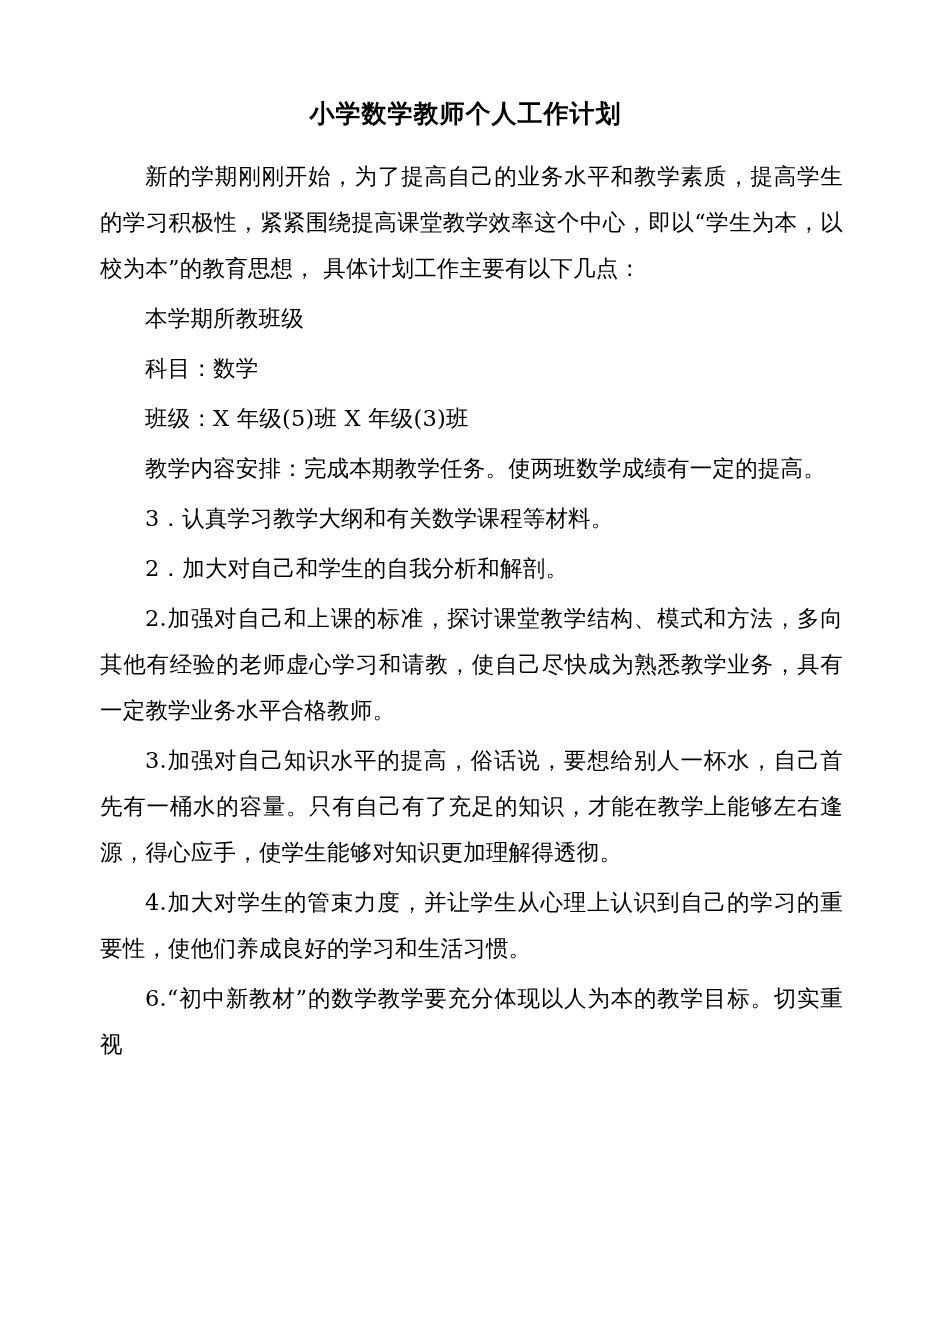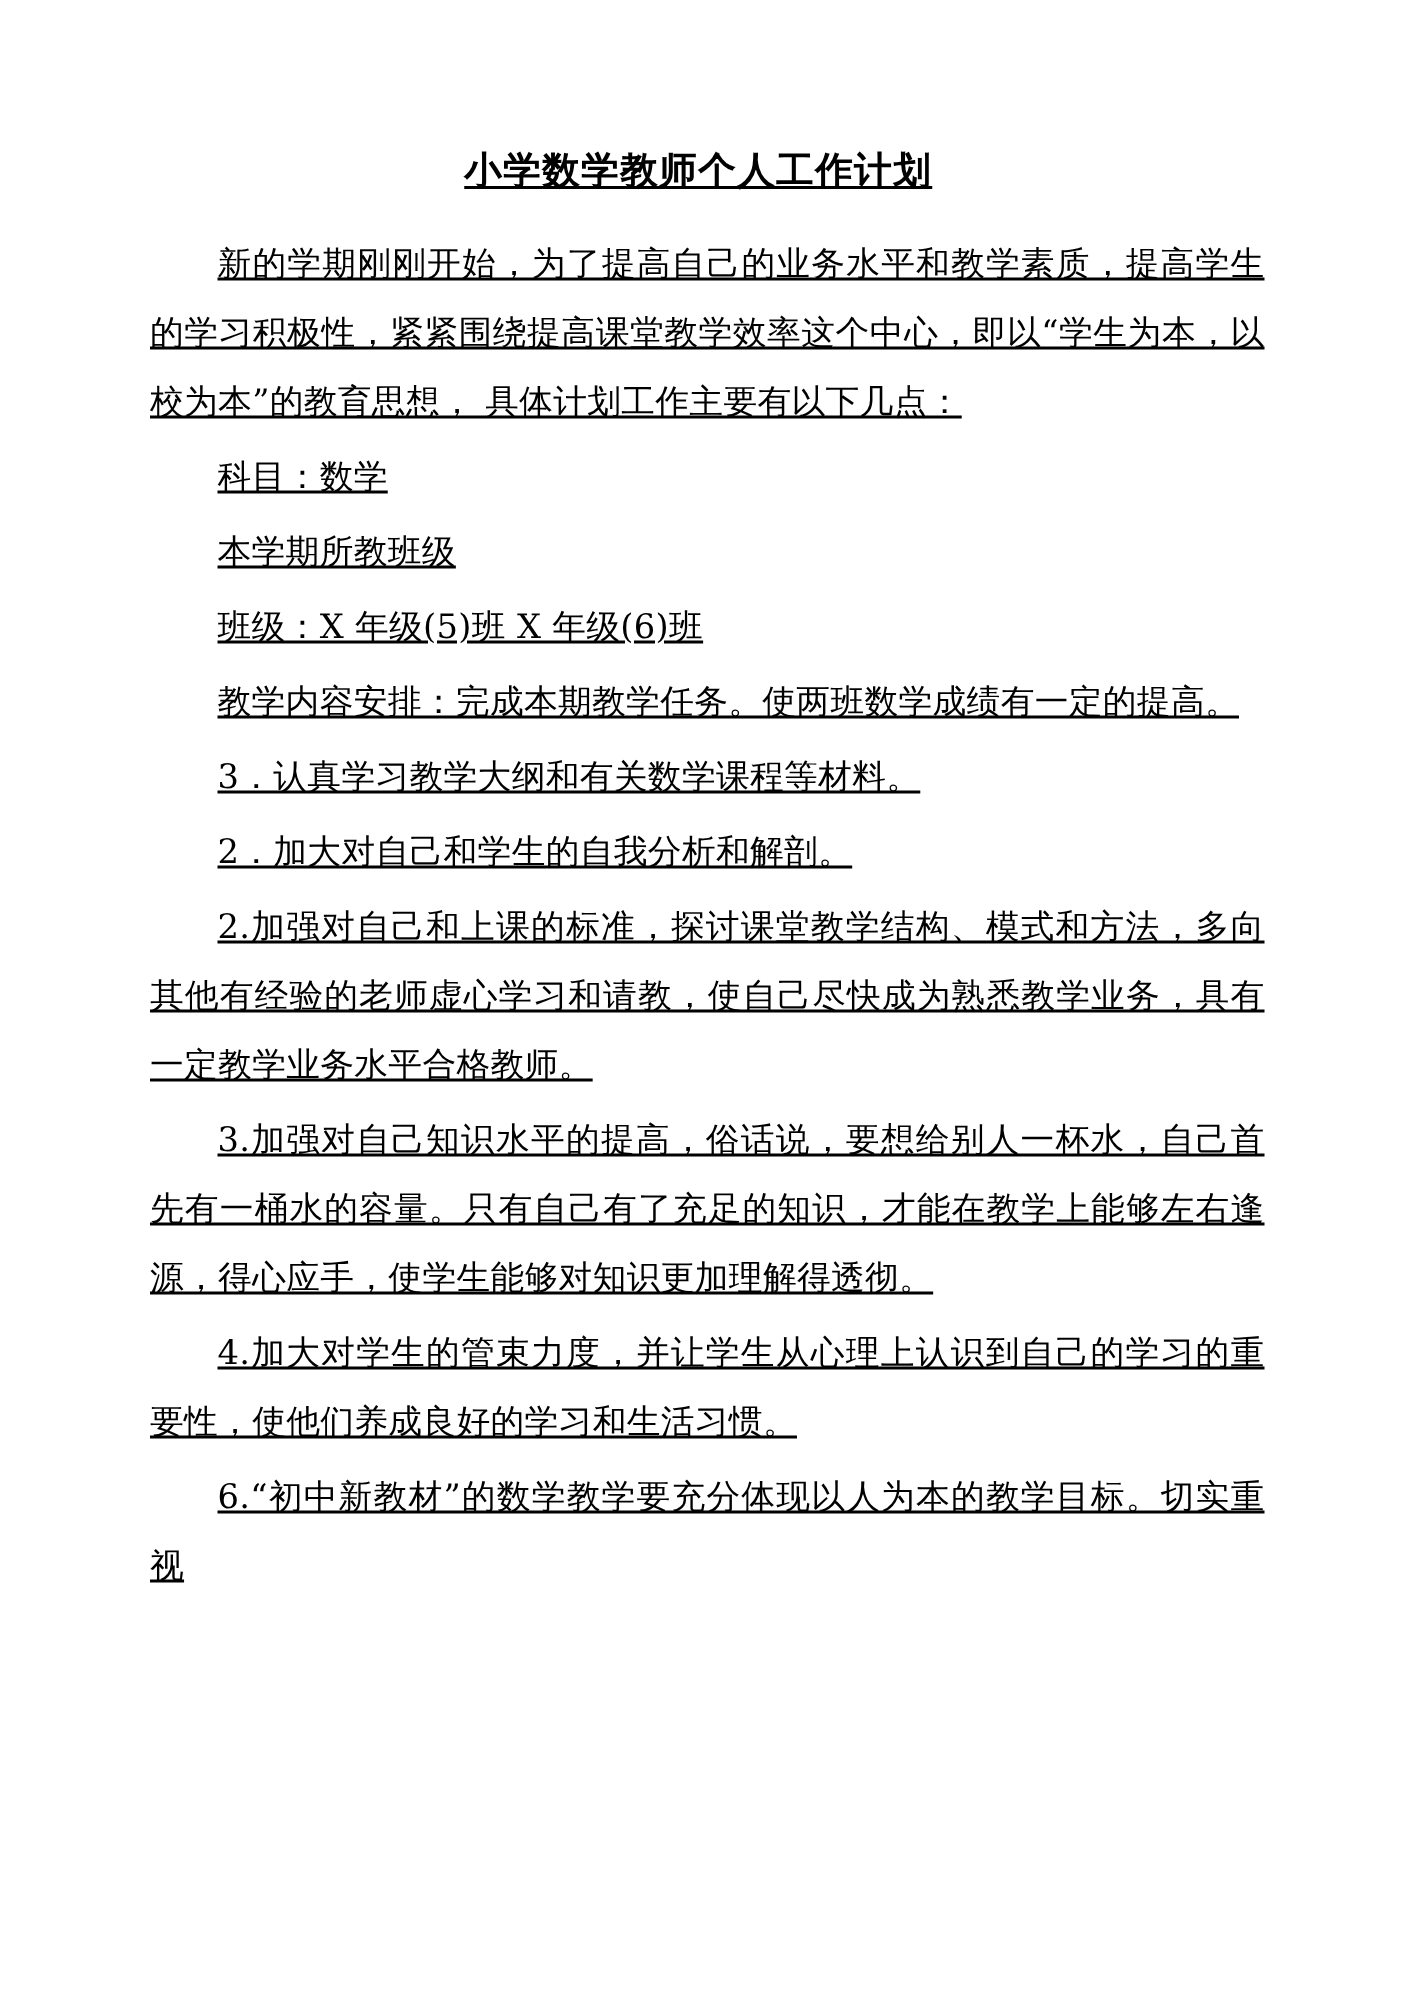--- a/index.html
+++ b/index.html
@@ -13,21 +13,20 @@
     font-family: "DejaVu Serif", "Liberation Serif", serif;
     color: #000000;
     overflow: hidden;
   }
   .page {
     box-sizing: border-box;
     width: 950px;
     height: 1344px;
     padding: 96px 107px 40px 88px;
     position: relative;
-    text-decoration: underline;
   }
   .doc-title {
     text-align: center;
     font-size: 25px;
     font-weight: bold;
     letter-spacing: 1px;
     margin: 0 0 22px 0;
     line-height: 1.4;
   }
   p.para {
@@ -47,23 +46,23 @@
 </style>
 </head>
 <body>
 
 <div class="page">
 
   <h1 class="doc-title">小学数学教师个人工作计划</h1>
 
   <div>
     <p class="para indent-2">新的学期刚刚开始，为了提高自己的业务水平和教学素质，提高学生的学习积极性，紧紧围绕提高课堂教学效率这个中心，即以“学生为本，以校为本”的教育思想， 具体计划工作主要有以下几点：</p>
+    <p class="para indent-2">本学期所教班级</p>
     <p class="para indent-2">科目：数学</p>
-    <p class="para indent-2">本学期所教班级</p>
-    <p class="para indent-2">班级：X 年级(5)班 X 年级(6)班</p>
+    <p class="para indent-2">班级：X 年级(5)班 X 年级(3)班</p>
     <p class="para indent-2">教学内容安排：完成本期教学任务。使两班数学成绩有一定的提高。</p>
     <p class="para indent-2">3．认真学习教学大纲和有关数学课程等材料。</p>
     <p class="para indent-2">2．加大对自己和学生的自我分析和解剖。</p>
     <p class="para indent-2">2.加强对自己和上课的标准，探讨课堂教学结构、模式和方法，多向其他有经验的老师虚心学习和请教，使自己尽快成为熟悉教学业务，具有一定教学业务水平合格教师。</p>
     <p class="para indent-2">3.加强对自己知识水平的提高，俗话说，要想给别人一杯水，自己首先有一桶水的容量。只有自己有了充足的知识，才能在教学上能够左右逢源，得心应手，使学生能够对知识更加理解得透彻。</p>
     <p class="para indent-2">4.加大对学生的管束力度，并让学生从心理上认识到自己的学习的重要性，使他们养成良好的学习和生活习惯。</p>
     <p class="para indent-2">6.“初中新教材”的数学教学要充分体现以人为本的教学目标。切实重视</p>
   </div>
 
 </div>

